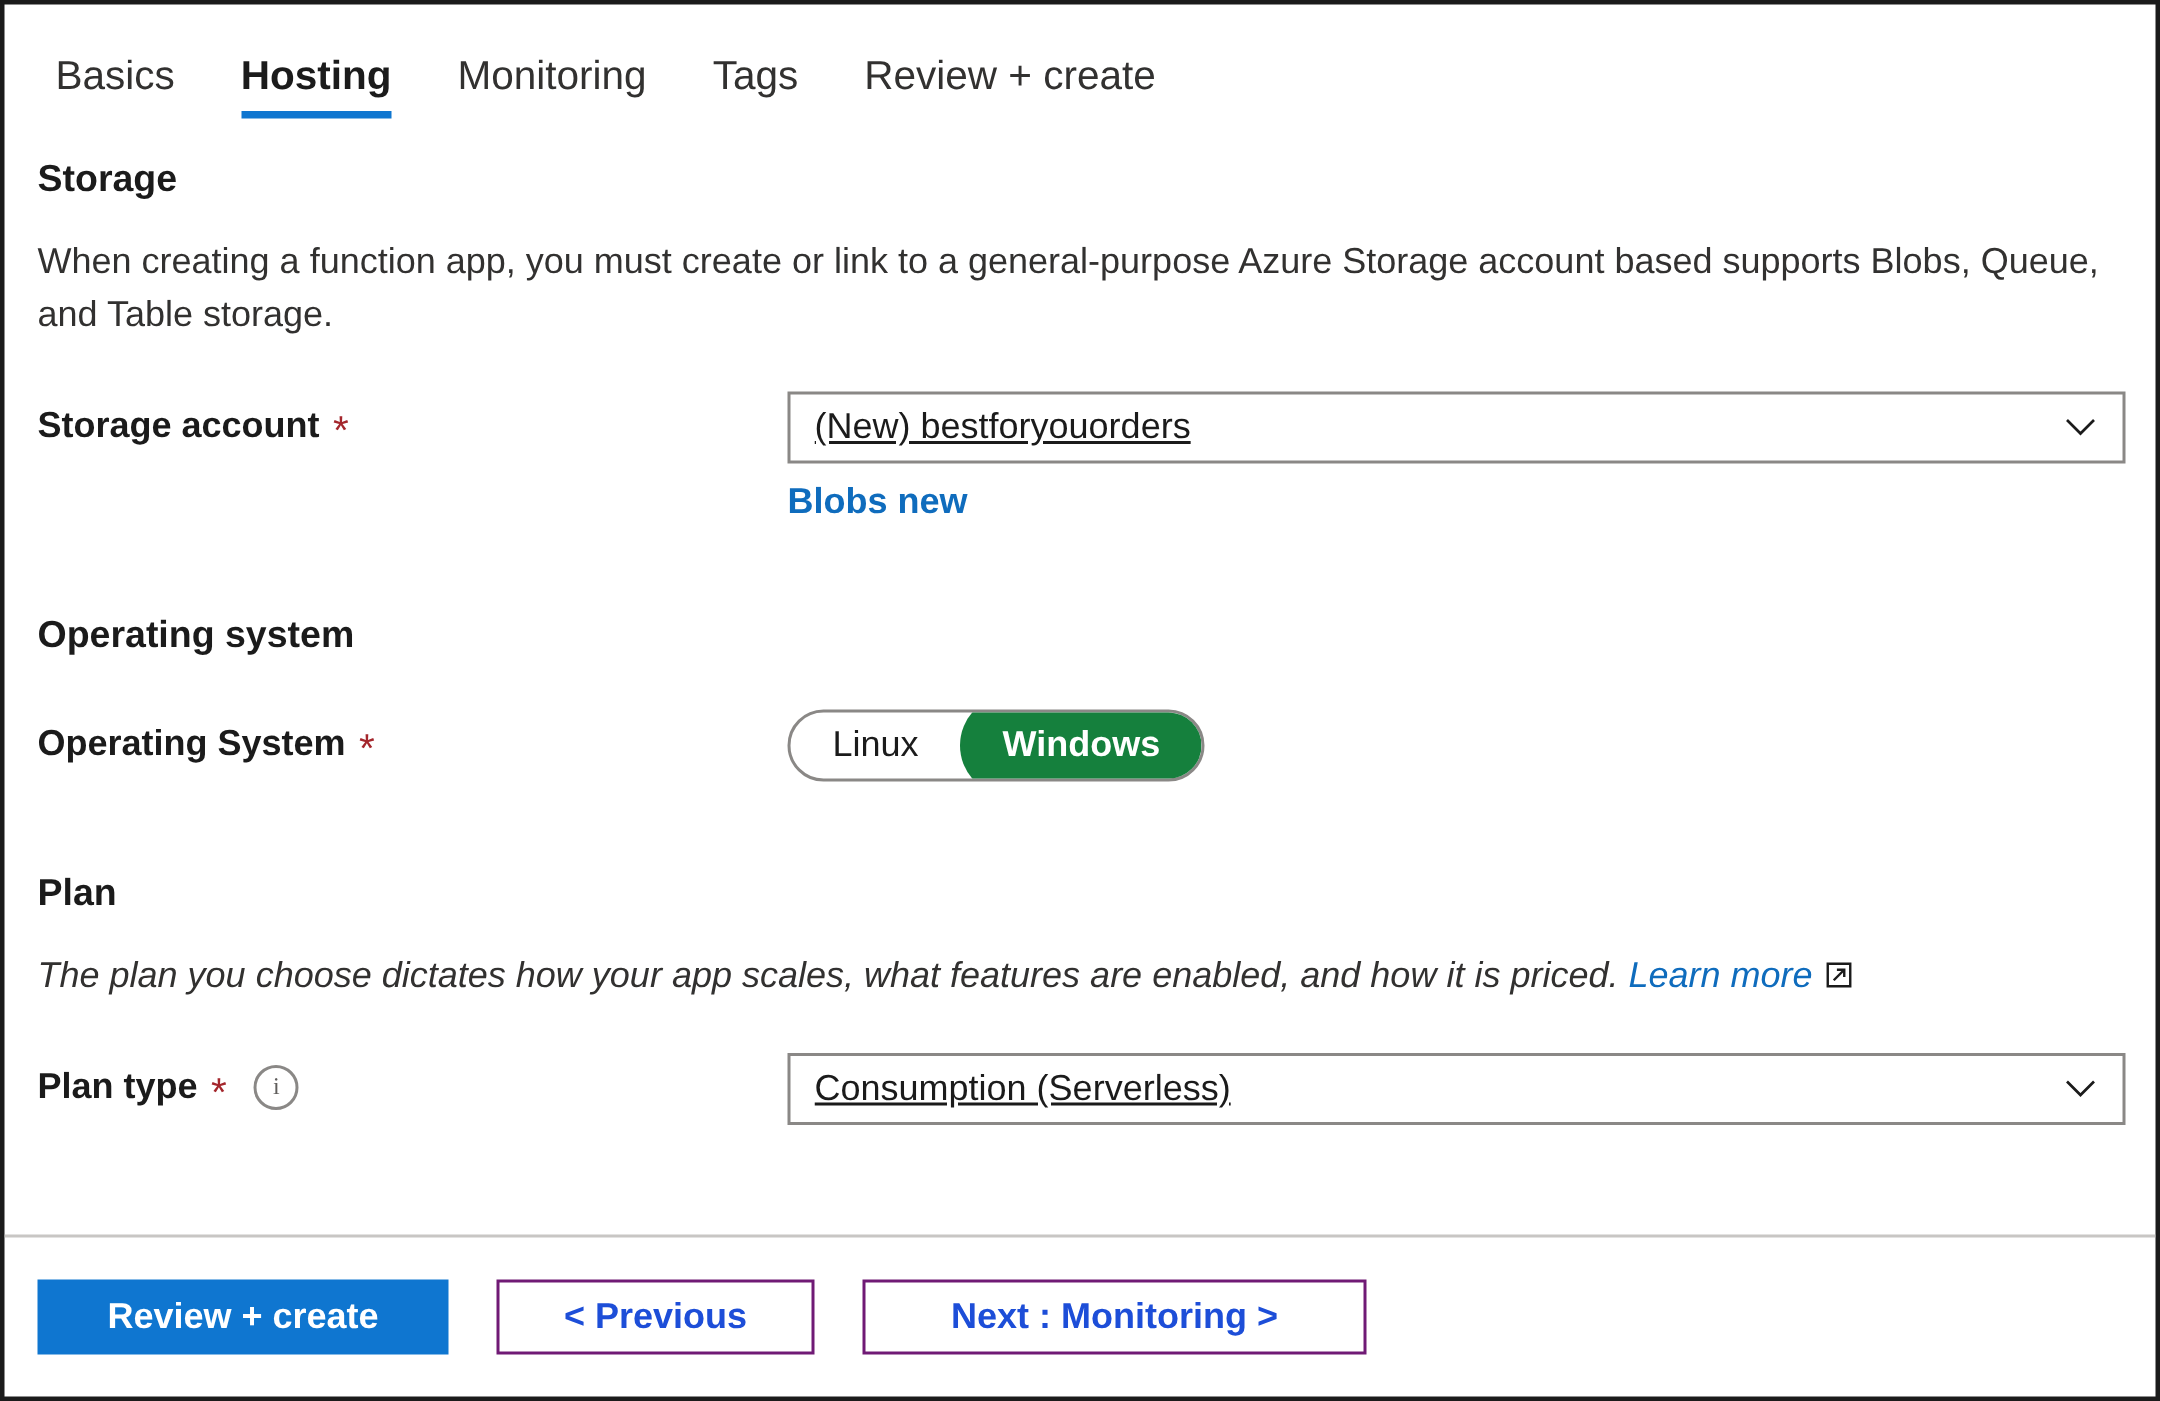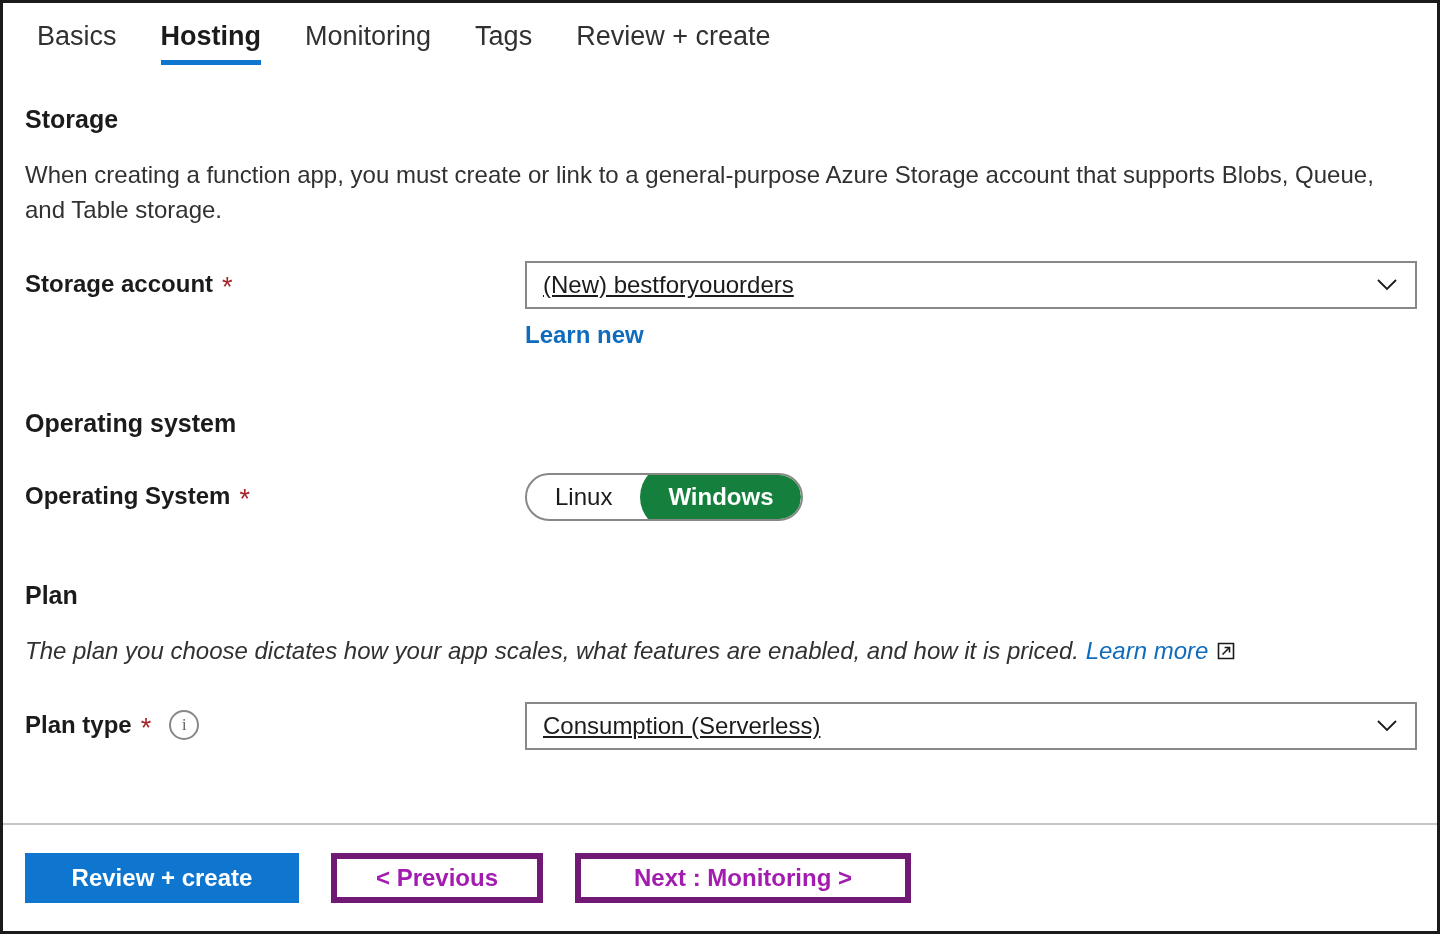--- a/index.html
+++ b/index.html
@@ -18,21 +18,21 @@
     box-sizing: border-box;
     border: 3px solid #1b1b1b;
     background: #ffffff;
     overflow: hidden;
   }
 
   
   .tabbar {
     display: flex;
     align-items: flex-start;
-    padding: 14px 0 0 34px;
+    padding: 28px 0 0 34px;
     height: 62px;
     box-sizing: border-box;
   }
   .tab {
     position: relative;
     padding: 0 22px 10px 22px;
     font-size: 27px;
     color: #323130;
     line-height: 38px;
     white-space: nowrap;
@@ -240,22 +240,22 @@
   }
   .btn-primary {
     background: #0f76d0;
     color: #ffffff;
     border: none;
     font-weight: bold;
     width: 274px;
   }
   .btn-secondary {
     background: #ffffff;
-    color: #a21caf;
-    border: 6px solid #701a75;
+    color: #1d4ed8;
+    border: 2px solid #701a75;
     font-weight: bold;
     width: 212px;
   }
   .btn-secondary.wide { width: 336px; }
 </style>
 </head>
 <body>
 
 <div class="frame">
 
@@ -274,37 +274,37 @@
       <span>Tags</span>
     </div>
     <div class="tab">
       <span>Review + create</span>
     </div>
   </div>
 
   <div class="content">
 
     <div class="section-title">Storage</div>
-    <div class="section-desc">When creating a function app, you must create or link to a general-purpose Azure Storage account that supports Blobs, Queue, and Table storage.</div>
+    <div class="section-desc">When creating a function app, you must create or link to a general-purpose Azure Storage account based supports Blobs, Queue, and Table storage.</div>
 
     <div class="field-row">
       <div class="field-label">
         <span>Storage account</span>
         <span class="req-star">*</span>
       </div>
       <div class="field-control">
         <div class="select-box">
           <span class="select-value">(New) bestforyouorders</span>
           <span class="chevron">
             <svg viewBox="0 0 24 24" width="24" height="24" aria-hidden="true">
               <path d="M3 7 L12 16 L21 7" fill="none" stroke="#1b1b1b" stroke-width="1.8"></path>
             </svg>
           </span>
         </div>
-        <span class="link">Learn new</span>
+        <span class="link">Blobs new</span>
       </div>
     </div>
 
     <div class="section-title" style="margin-top:58px;">Operating system</div>
 
     <div class="field-row">
       <div class="field-label">
         <span>Operating System</span>
         <span class="req-star">*</span>
       </div>

